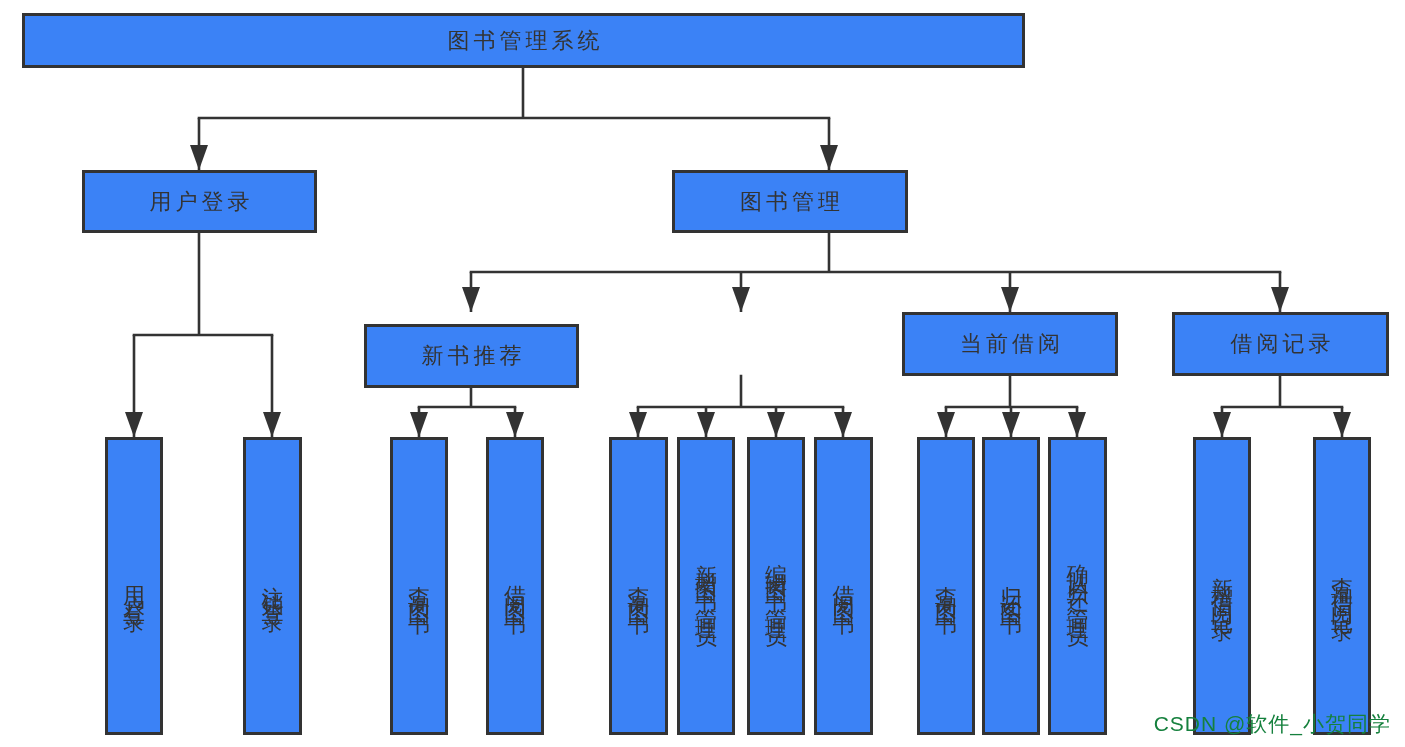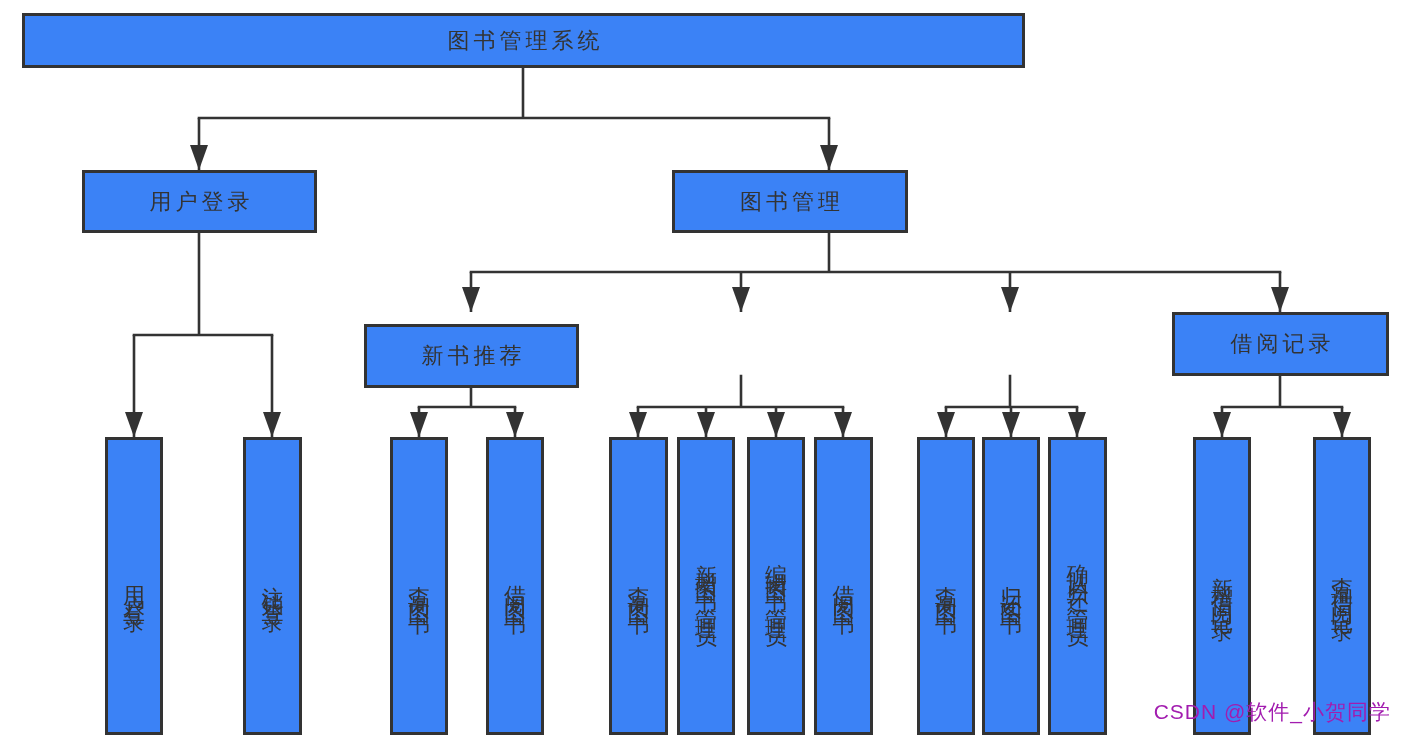--- a/index.html
+++ b/index.html
@@ -32,24 +32,24 @@
   .h { letter-spacing: 4px; text-indent: 4px; }
   .v {
     writing-mode: vertical-lr;
     text-orientation: mixed;
     letter-spacing: 9px;
     line-height: 1;
   }
   .watermark {
     position: absolute;
     right: 14px;
-    bottom: 21px;
+    bottom: 9px;
     font-size: 21px;
     letter-spacing: 1px;
-    color: #a21caf;
+    color: #15803d;
     z-index: 3;
     white-space: nowrap;
   }
 </style>
 </head>
 <body>
 
 <div class="canvas">
 
   <svg class="wires" viewBox="0 0 1405 747" xmlns="http://www.w3.org/2000/svg">
@@ -89,20 +89,21 @@
       <path d="M1342,407 V437" marker-end="url(#ah)"></path>
     </g>
   </svg>
 
   <div class="node h" style="left:22px; top:13px; width:1003px; height:55px;">图书管理系统</div>
 
   <div class="node h" style="left:82px; top:170px; width:235px; height:63px;">用户登录</div>
   <div class="node h" style="left:672px; top:170px; width:236px; height:63px;">图书管理</div>
 
   <div class="node h" style="left:364px; top:312px; width:215px; height:64px;margin-top:12px;">新书推荐</div>
+  <div class="node h" style="left:902px; top:312px; width:216px; height:64px;">当前借阅</div>
   <div class="node h" style="left:1172px; top:312px; width:217px; height:64px;">借阅记录</div>
 
   <div class="node v" style="left:105px; top:437px; width:58px; height:298px;">用户登录</div>
   <div class="node v" style="left:243px; top:437px; width:59px; height:298px;">注销登录</div>
 
   <div class="node v" style="left:390px; top:437px; width:58px; height:298px;">查询图书</div>
   <div class="node v" style="left:486px; top:437px; width:58px; height:298px;">借阅图书</div>
 
   <div class="node v" style="left:609px; top:437px; width:59px; height:298px;">查询图书</div>
   <div class="node v" style="left:677px; top:437px; width:58px; height:298px;">新增图书（管理员）</div>

